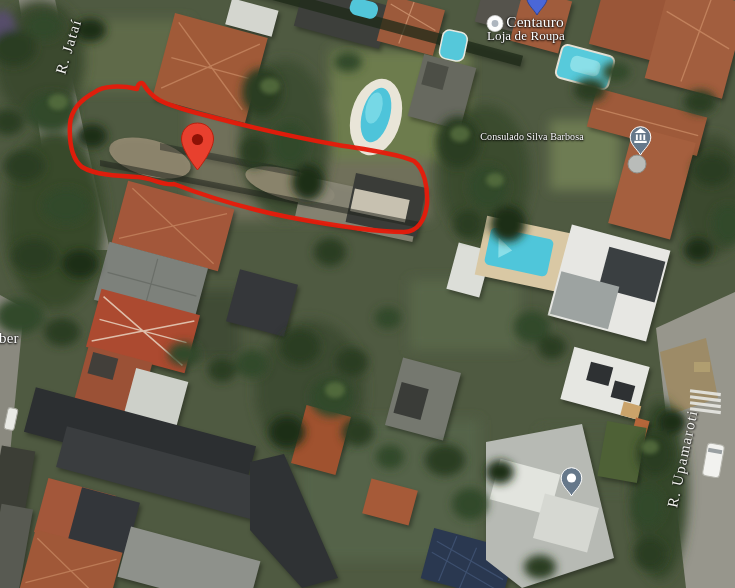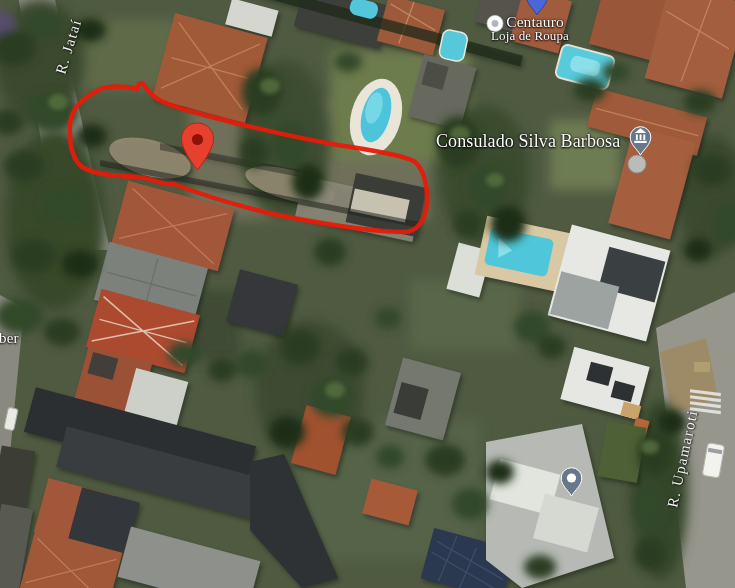--- a/index.html
+++ b/index.html
@@ -6,22 +6,22 @@
   .stage{position:relative;width:735px;height:588px;overflow:hidden;
          font-family:Liberation Serif, serif;background:#be185d;}
   .scene{position:absolute;left:0;top:0;}
   .poi-label{position:absolute;color:#fff;font-weight:500;letter-spacing:.1px;
     text-shadow:0 1px 2px rgba(0,0,0,.95),0 0 3px rgba(0,0,0,.85),0 0 1px #000;
     line-height:1.18;pointer-events:auto;}
   .street-label{position:absolute;color:#f3f3f0;font-weight:400;
     text-shadow:0 1px 2px rgba(0,0,0,.95),0 0 3px rgba(0,0,0,.8);
     letter-spacing:1.5px;white-space:nowrap;text-align:center;}
   .c-title{left:500px;top:13px;width:70px;text-align:center;font-size:15.5px;}
-  .c-sub{left:487px;top:28px;width:86px;text-align:center;font-size:13px;font-weight:400;}
-  .consulado{left:436px;top:131px;width:192px;text-align:left;font-size:18px;}
+  .c-sub{left:487px;top:28px;width:86px;font-size:13px;font-weight:400;}
+  .consulado{left:436px;top:131px;width:192px;text-align:center;font-size:10px;}
   .sarmanho{left:420px;top:456px;width:141px;text-align:right;font-size:15.5px;line-height:19px;}
   .rber{left:-6px;top:330px;font-size:15px;}
   .jatai{left:28px;top:38px;width:82px;font-size:15px;transform:rotate(-73deg);}
   .upamaroti{left:623px;top:450px;width:120px;font-size:15px;transform:rotate(-78deg);}
 </style>
 </head>
 <body>
 
 <div class="stage">
 

